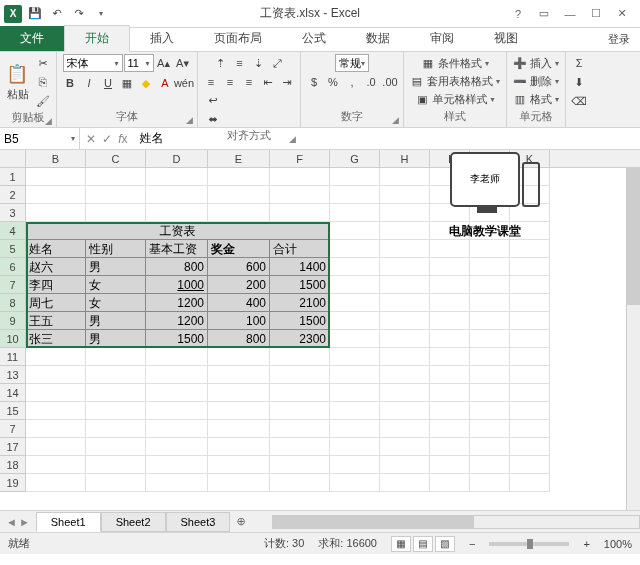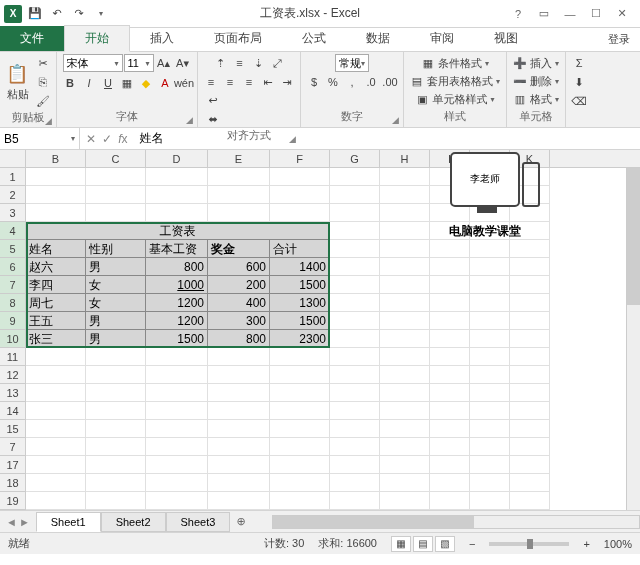--- a/index.html
+++ b/index.html
@@ -380,33 +380,33 @@
         <div class="cell" style="width: 40px;"></div>
         <div class="cell" style="width: 40px;"></div>
         <div class="cell" style="width: 40px;"></div>
       </div>
       <div class="row">
         <div class="rh sel">8</div>
         <div class="cell data" style="width: 60px;">周七</div>
         <div class="cell data" style="width: 60px;">女</div>
         <div class="cell data right" style="width: 62px;">1200</div>
         <div class="cell data right" style="width: 62px;">400</div>
-        <div class="cell data right" style="width: 60px;">1300</div>
+        <div class="cell data right" style="width: 60px;">2100</div>
         <div class="cell" style="width: 50px;"></div>
         <div class="cell" style="width: 50px;"></div>
         <div class="cell" style="width: 40px;"></div>
         <div class="cell" style="width: 40px;"></div>
         <div class="cell" style="width: 40px;"></div>
       </div>
       <div class="row">
         <div class="rh sel">9</div>
         <div class="cell data" style="width: 60px;">王五</div>
         <div class="cell data" style="width: 60px;">男</div>
         <div class="cell data right" style="width: 62px;">1200</div>
-        <div class="cell data right" style="width: 62px;">300</div>
+        <div class="cell data right" style="width: 62px;">100</div>
         <div class="cell data right" style="width: 60px;">1500</div>
         <div class="cell" style="width: 50px;"></div>
         <div class="cell" style="width: 50px;"></div>
         <div class="cell" style="width: 40px;"></div>
         <div class="cell" style="width: 40px;"></div>
         <div class="cell" style="width: 40px;"></div>
       </div>
       <div class="row">
         <div class="rh sel">10</div>
         <div class="cell data" style="width: 60px;">张三</div>
@@ -415,33 +415,20 @@
         <div class="cell data right" style="width: 62px;">800</div>
         <div class="cell data right" style="width: 60px;">2300</div>
         <div class="cell" style="width: 50px;"></div>
         <div class="cell" style="width: 50px;"></div>
         <div class="cell" style="width: 40px;"></div>
         <div class="cell" style="width: 40px;"></div>
         <div class="cell" style="width: 40px;"></div>
       </div>
       <div class="row">
         <div class="rh">11</div>
-        <div class="cell" style="width: 60px;"></div>
-        <div class="cell" style="width: 60px;"></div>
-        <div class="cell" style="width: 62px;"></div>
-        <div class="cell" style="width: 62px;"></div>
-        <div class="cell" style="width: 60px;"></div>
-        <div class="cell" style="width: 50px;"></div>
-        <div class="cell" style="width: 50px;"></div>
-        <div class="cell" style="width: 40px;"></div>
-        <div class="cell" style="width: 40px;"></div>
-        <div class="cell" style="width: 40px;"></div>
-      </div>
-      <div class="row">
-        <div class="rh">12</div>
         <div class="cell" style="width: 60px;"></div>
         <div class="cell" style="width: 60px;"></div>
         <div class="cell" style="width: 62px;"></div>
         <div class="cell" style="width: 62px;"></div>
         <div class="cell" style="width: 60px;"></div>
         <div class="cell" style="width: 50px;"></div>
         <div class="cell" style="width: 50px;"></div>
         <div class="cell" style="width: 40px;"></div>
         <div class="cell" style="width: 40px;"></div>
         <div class="cell" style="width: 40px;"></div>

